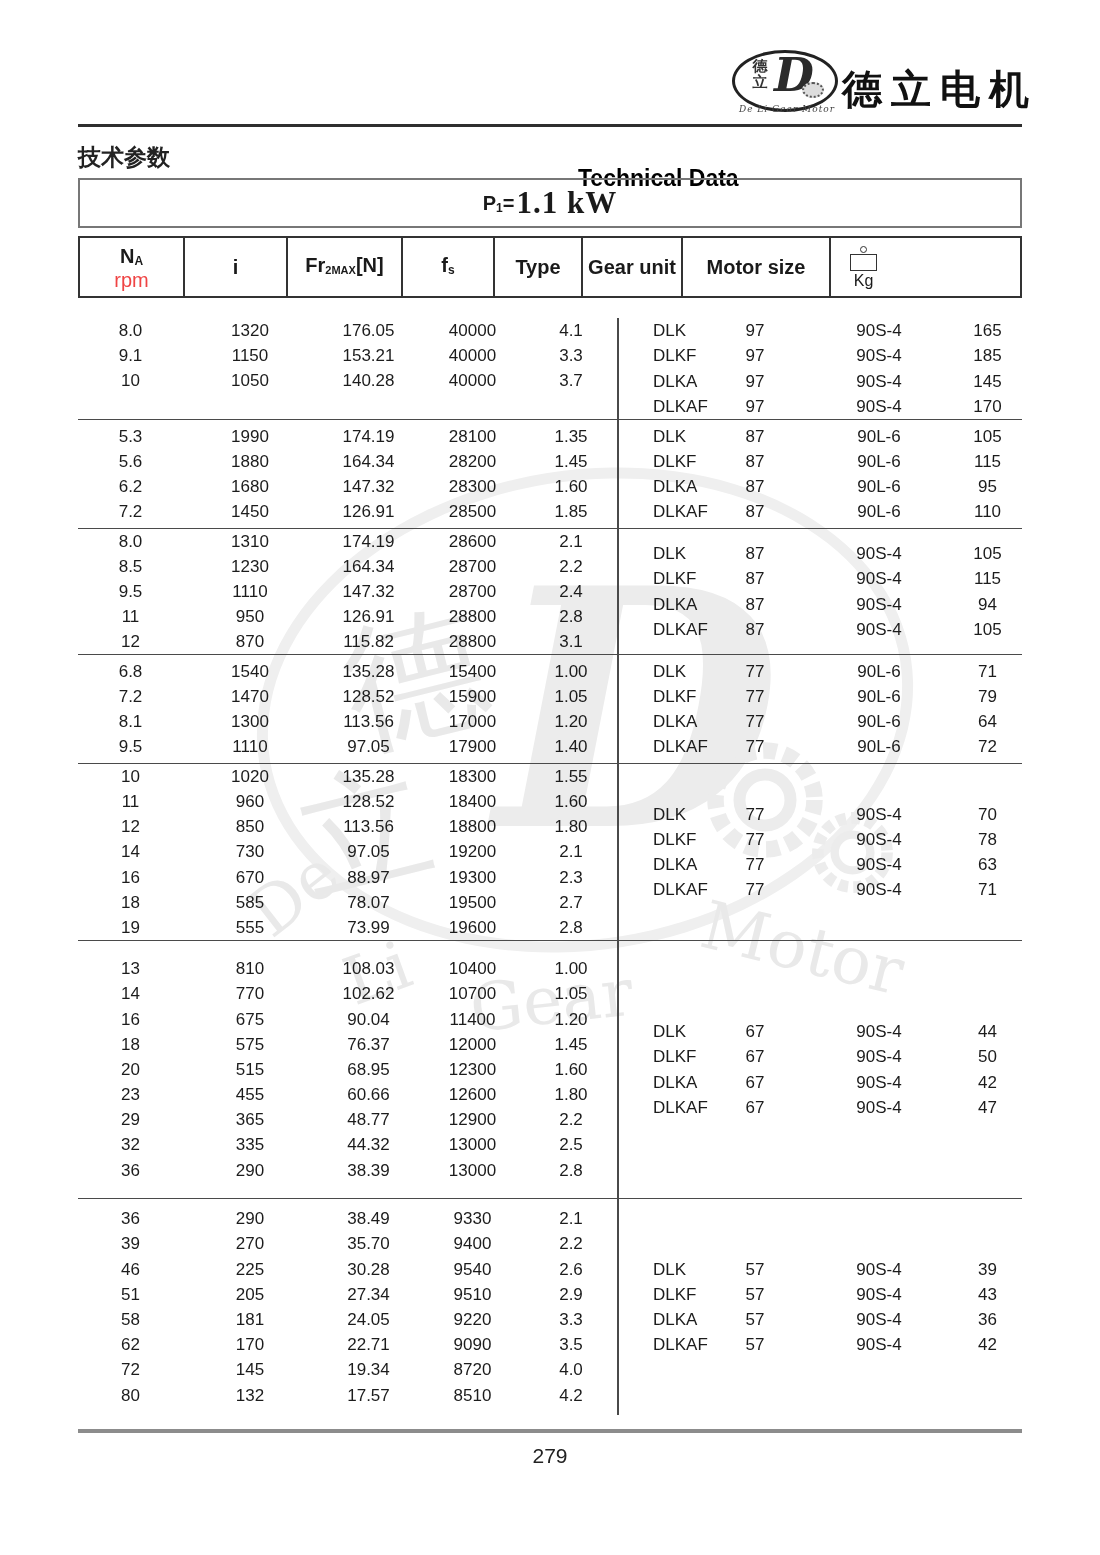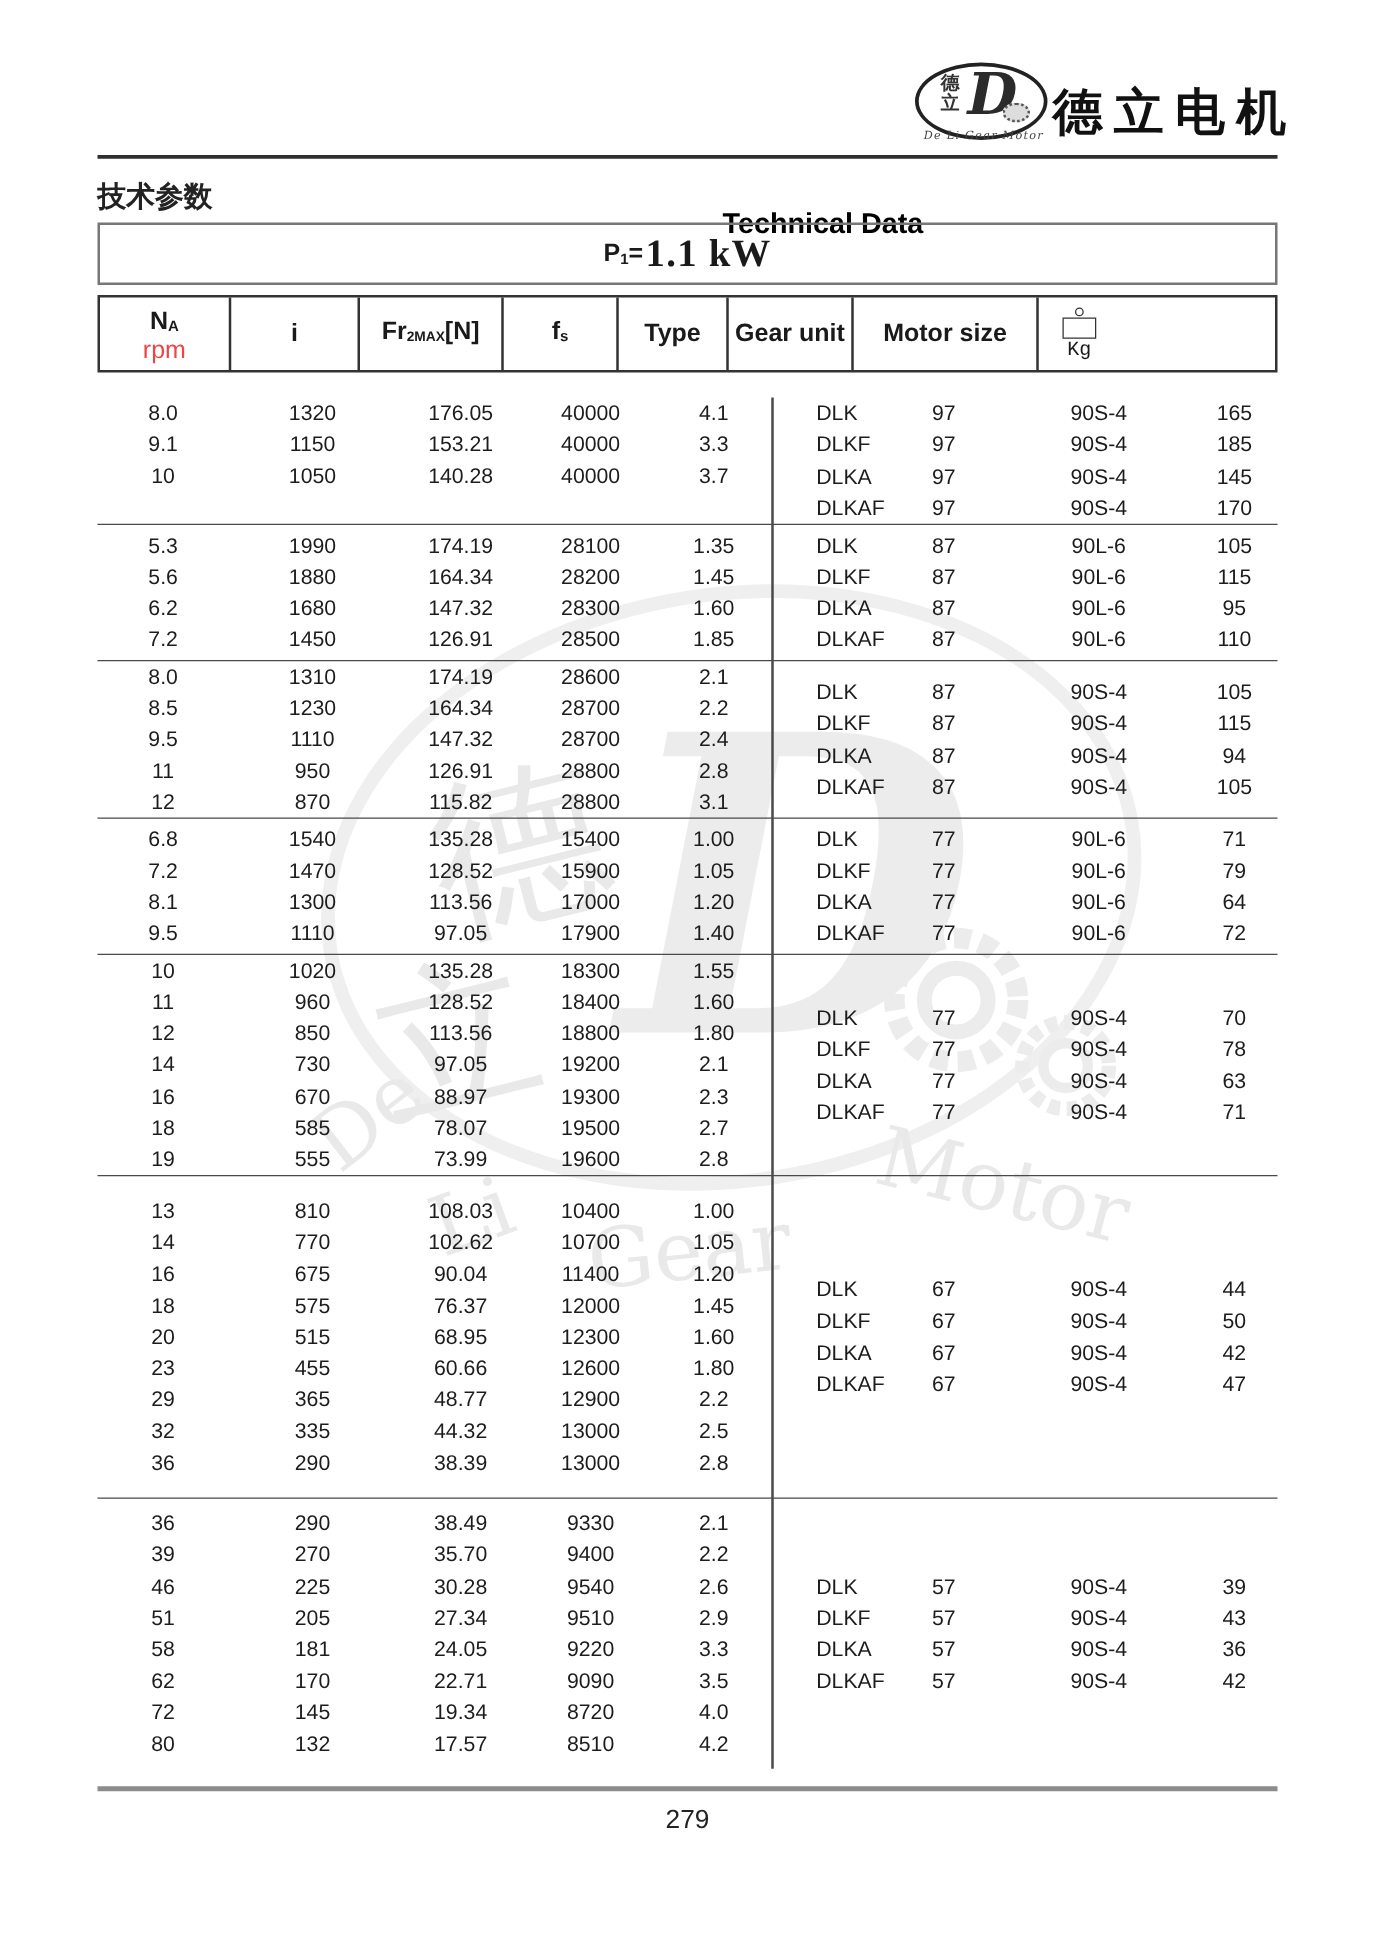--- a/index.html
+++ b/index.html
@@ -57,21 +57,21 @@
   .hcell:last-child { border-right:none; }
   .hmain { font-size:20px; font-weight:bold; line-height:22px; }
   .hsub { font-size:20px; line-height:17px; color:#ef4444;text-align:center; }
   .subsc { font-size:12px; vertical-align:-2px; font-weight:bold; }
   .subsc.tiny { font-size:11px; }
   .w0 { width:105px; } .w1 { width:134px; } .w2 { width:103px; } .w3 { width:115px; }
   .w4 { width:92px; } .w5 { width:88px; } .w6 { width:100px; } .w7 { width:148px; } .w8 { width:65px; }
   .kg-icon { display:flex; flex-direction:column; align-items:center; margin-bottom:1px; }
   .kg-knob { width:7px; height:7px; border:1.5px solid #333; border-radius:50%; background:#fff; }
   .kg-body { width:27px; height:17px; border:1.5px solid #333; background:#fff; margin-top:1px; }
-  .kg-label { font-size:16px; line-height:17px;font-family:Liberation Mono, monospace; }
+  .kg-label { font-size:16px; line-height:17px; }
   
   .data-area { position:absolute; left:78px; top:318px; width:944px; }
   .vdivider { position:absolute; left:539px; top:0; width:2px; height:1097px; background:#4a4a4a; }
   .group { display:flex; border-top:1.5px solid #4a4a4a; }
   .group.first { border-top:none; }
   .gcol { display:flex; flex-direction:column; justify-content:center; }
   .gcol.left { width:539px; }
   .gcol.right { width:405px; }
   .gcol.top { justify-content:flex-start; }
   .trow { display:flex; height:25.2px; line-height:25.2px; flex:none; }

